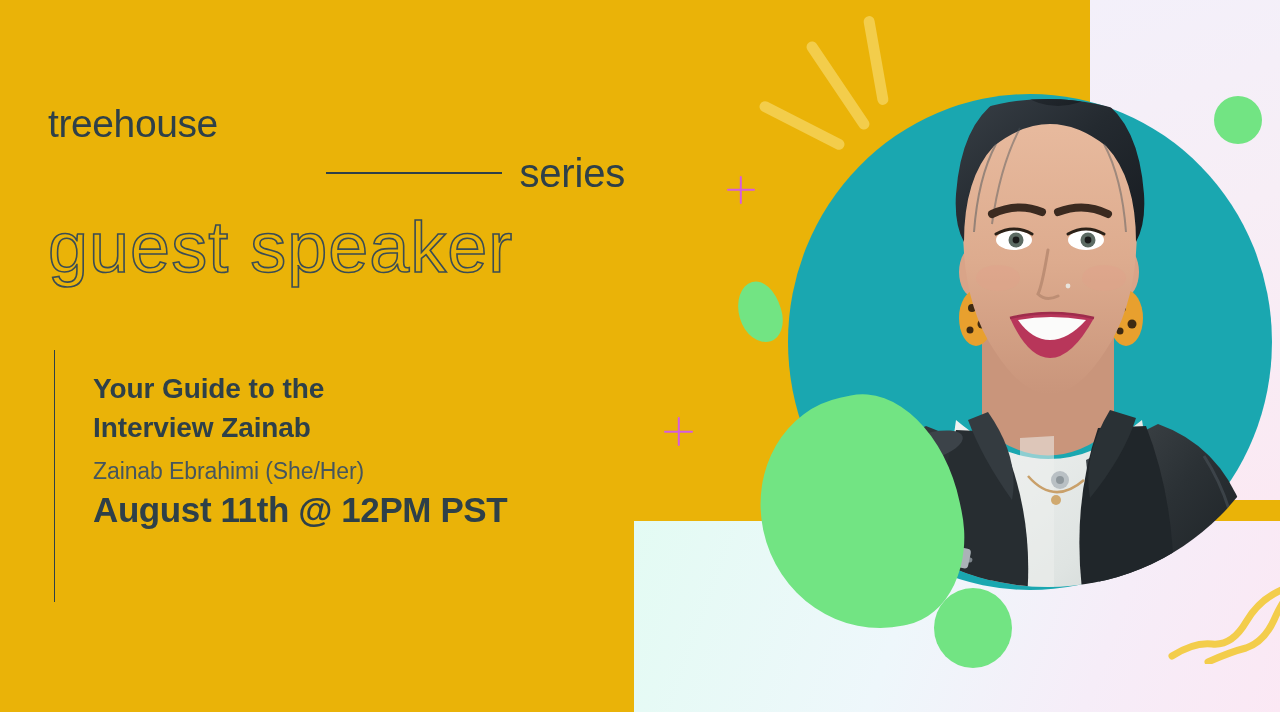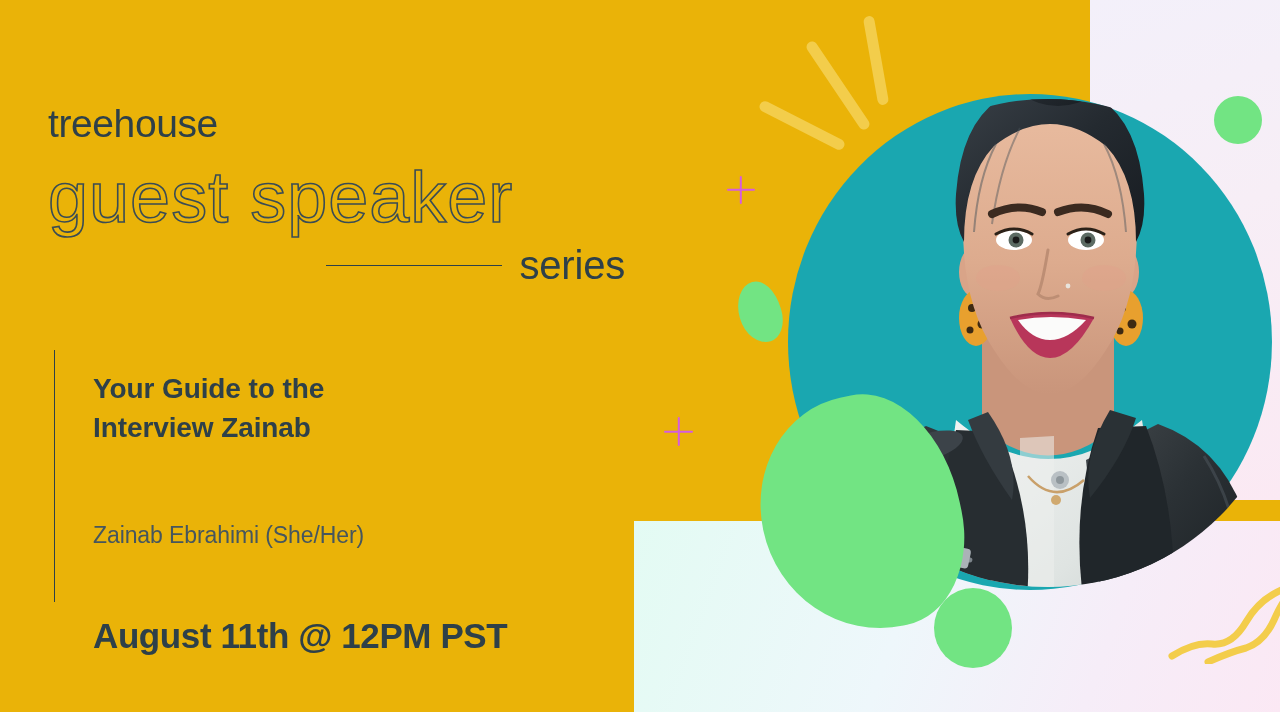--- a/index.html
+++ b/index.html
@@ -135,45 +135,44 @@
   
   #detail-block {
     position:absolute;
     left:54px; top:350px;
     height:252px;
     border-left:1.6px solid #2e4049;
     padding-left:38px;
     display:flex;
     flex-direction:column;
     justify-content:flex-start;
-    gap:44px;
   }
   #talk-title {
     font-size:28px;
     font-weight:600;
     color:#2e4049;
     line-height:1.38;
     letter-spacing:-0.1px;
     margin-top:20px;
   }
   #speaker-name, #speaker-role {
     font-size:23px;
     font-weight:400;
     color:#46565e;
     line-height:1.42;
     letter-spacing:-0.1px;
   }
-  #speaker-name { margin-top:28px; }
+  #speaker-name { margin-top:8px; }
   #event-datetime {
     font-size:35px;
     font-weight:700;
     color:#2e4049;
     letter-spacing:-0.4px;
     line-height:1;
-    margin-top:22px;
+    margin-top:4px;
   }
 </style>
 </head>
 <body>
 
 <div id="stage">
 
   <div class="grad-panel" id="grad-top-right"></div>
   <div class="grad-panel" id="grad-bottom"></div>
 
@@ -303,25 +302,25 @@
   <div class="ray" id="ray-2"></div>
   <div class="ray" id="ray-3"></div>
 
   <svg id="waves" viewBox="0 0 120 82">
     <path d="M4 74 Q26 60 44 62 Q64 64 78 40 Q92 16 118 6" stroke="#f3cd4b" stroke-width="7" fill="none" stroke-linecap="round"></path>
     <path d="M40 80 Q62 70 78 66 Q96 60 106 38 Q114 20 120 14" stroke="#f3cd4b" stroke-width="7" fill="none" stroke-linecap="round"></path>
   </svg>
 
   <div id="headline-block">
     <div id="brand-word">treehouse</div>
-    <div id="outline-word">guest speaker</div>
     <div id="series-row">
       <div id="series-rule"></div>
       <div id="series-word">series</div>
     </div>
+    <div id="outline-word">guest speaker</div>
   </div>
 
   <div id="detail-block">
     <div id="talk-title">
       <span>Your Guide to the</span><br>
       <span>Interview Zainab</span>
     </div>
     <div id="speaker-name">Zainab Ebrahimi (She/Her)</div>
     <div id="event-datetime">August 11th @ 12PM PST</div>
   </div>

